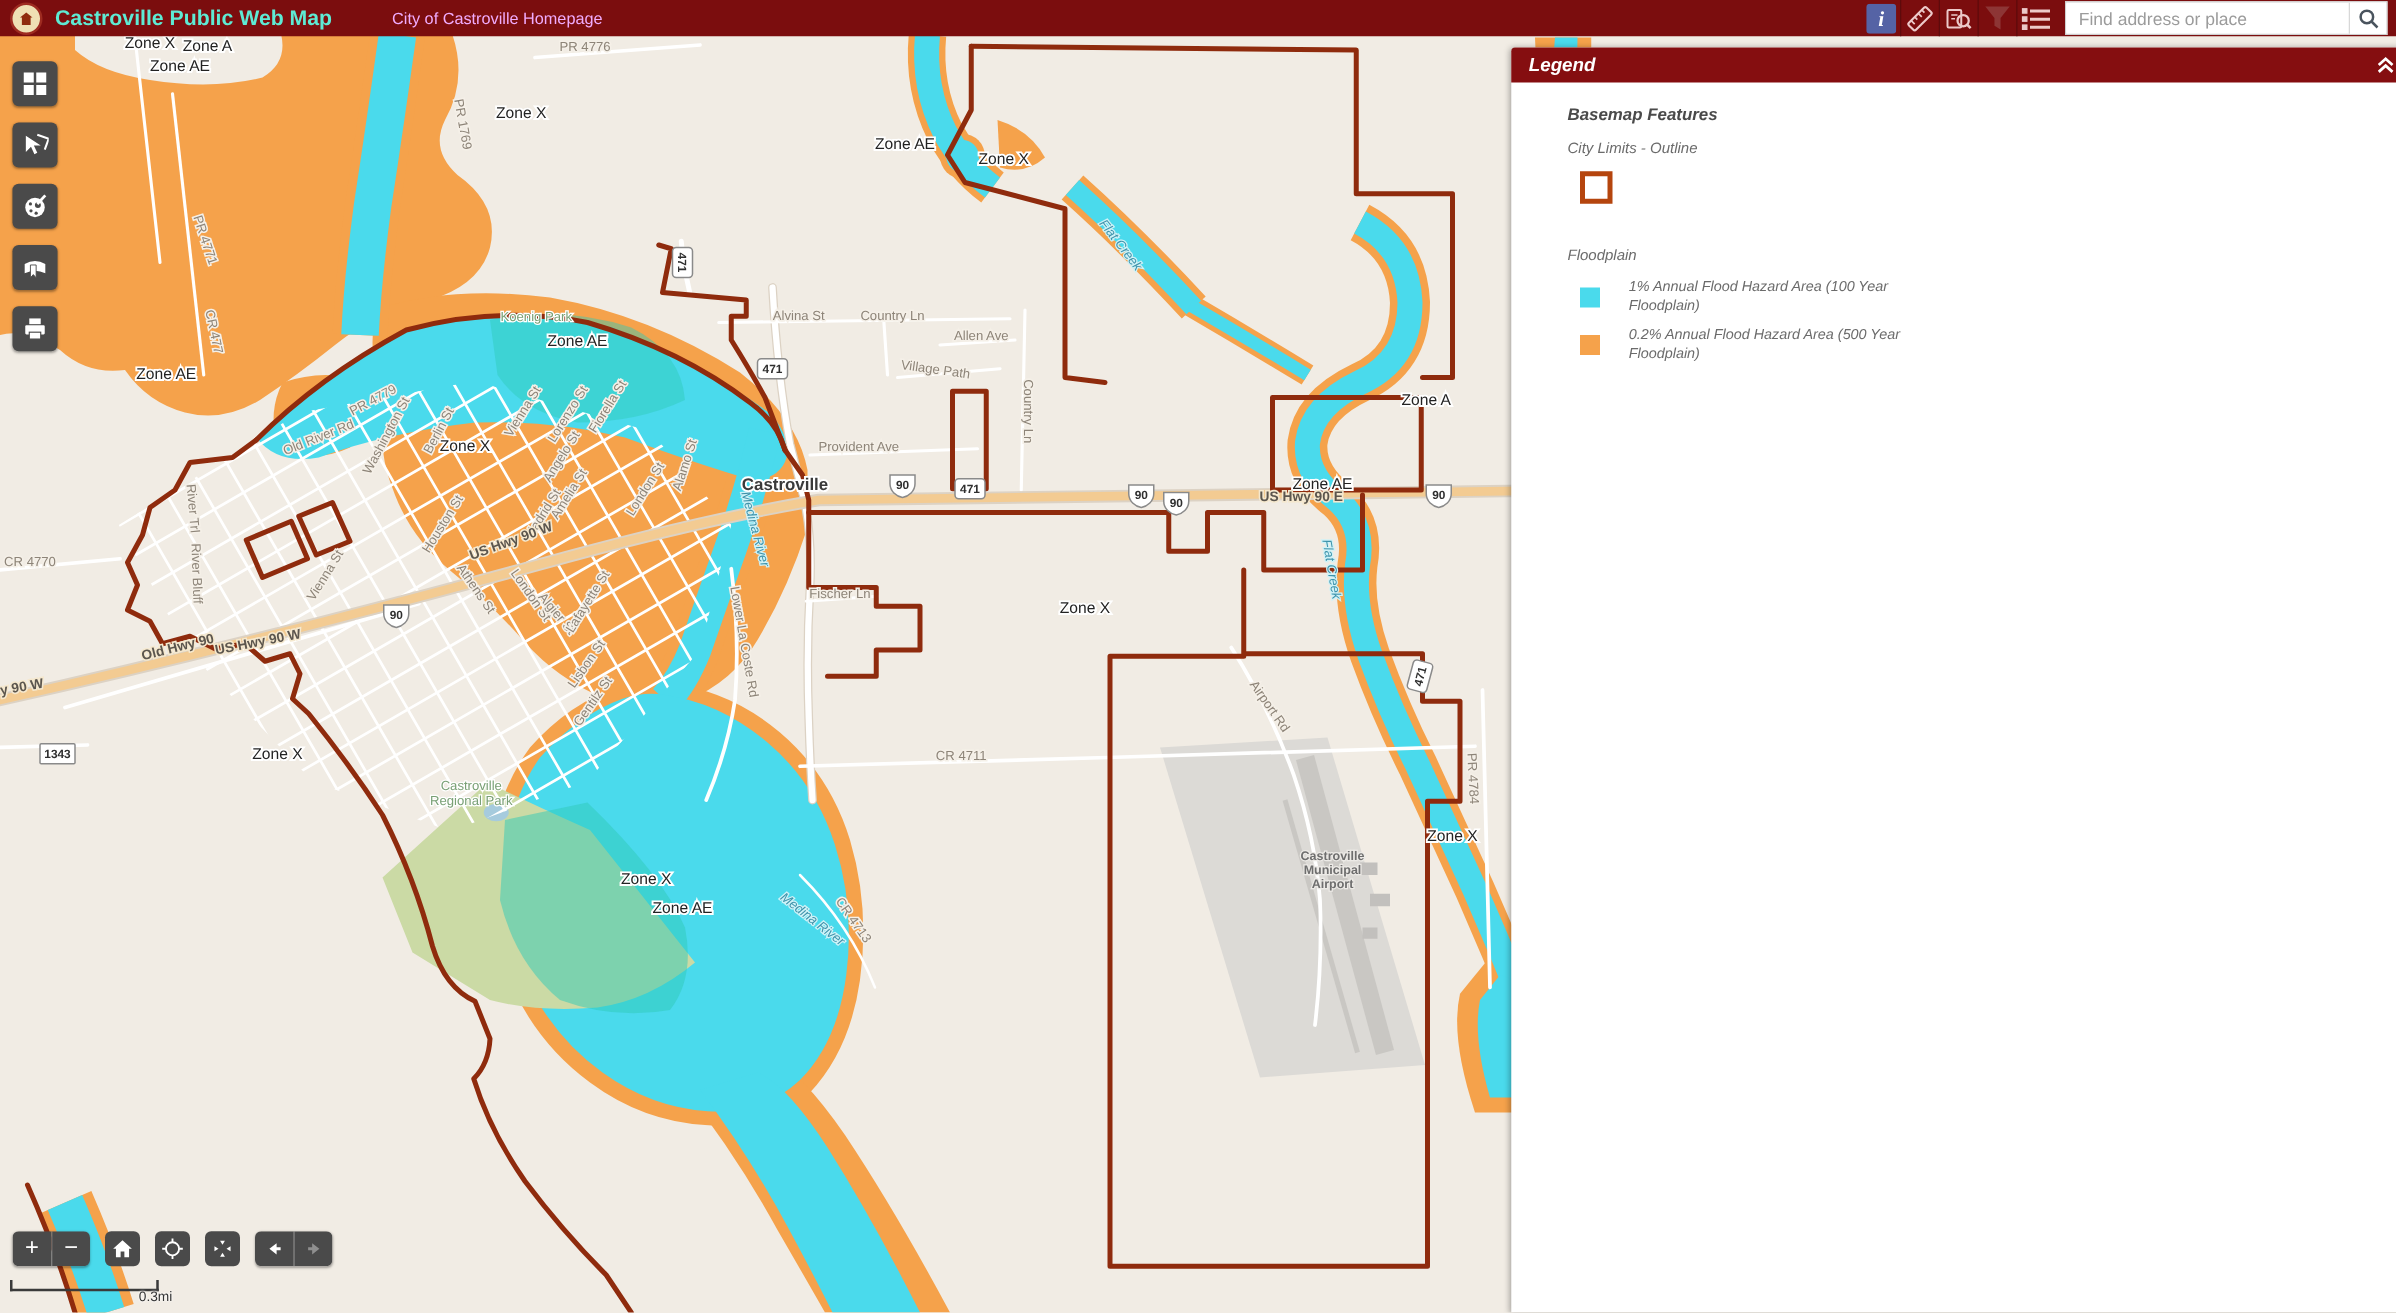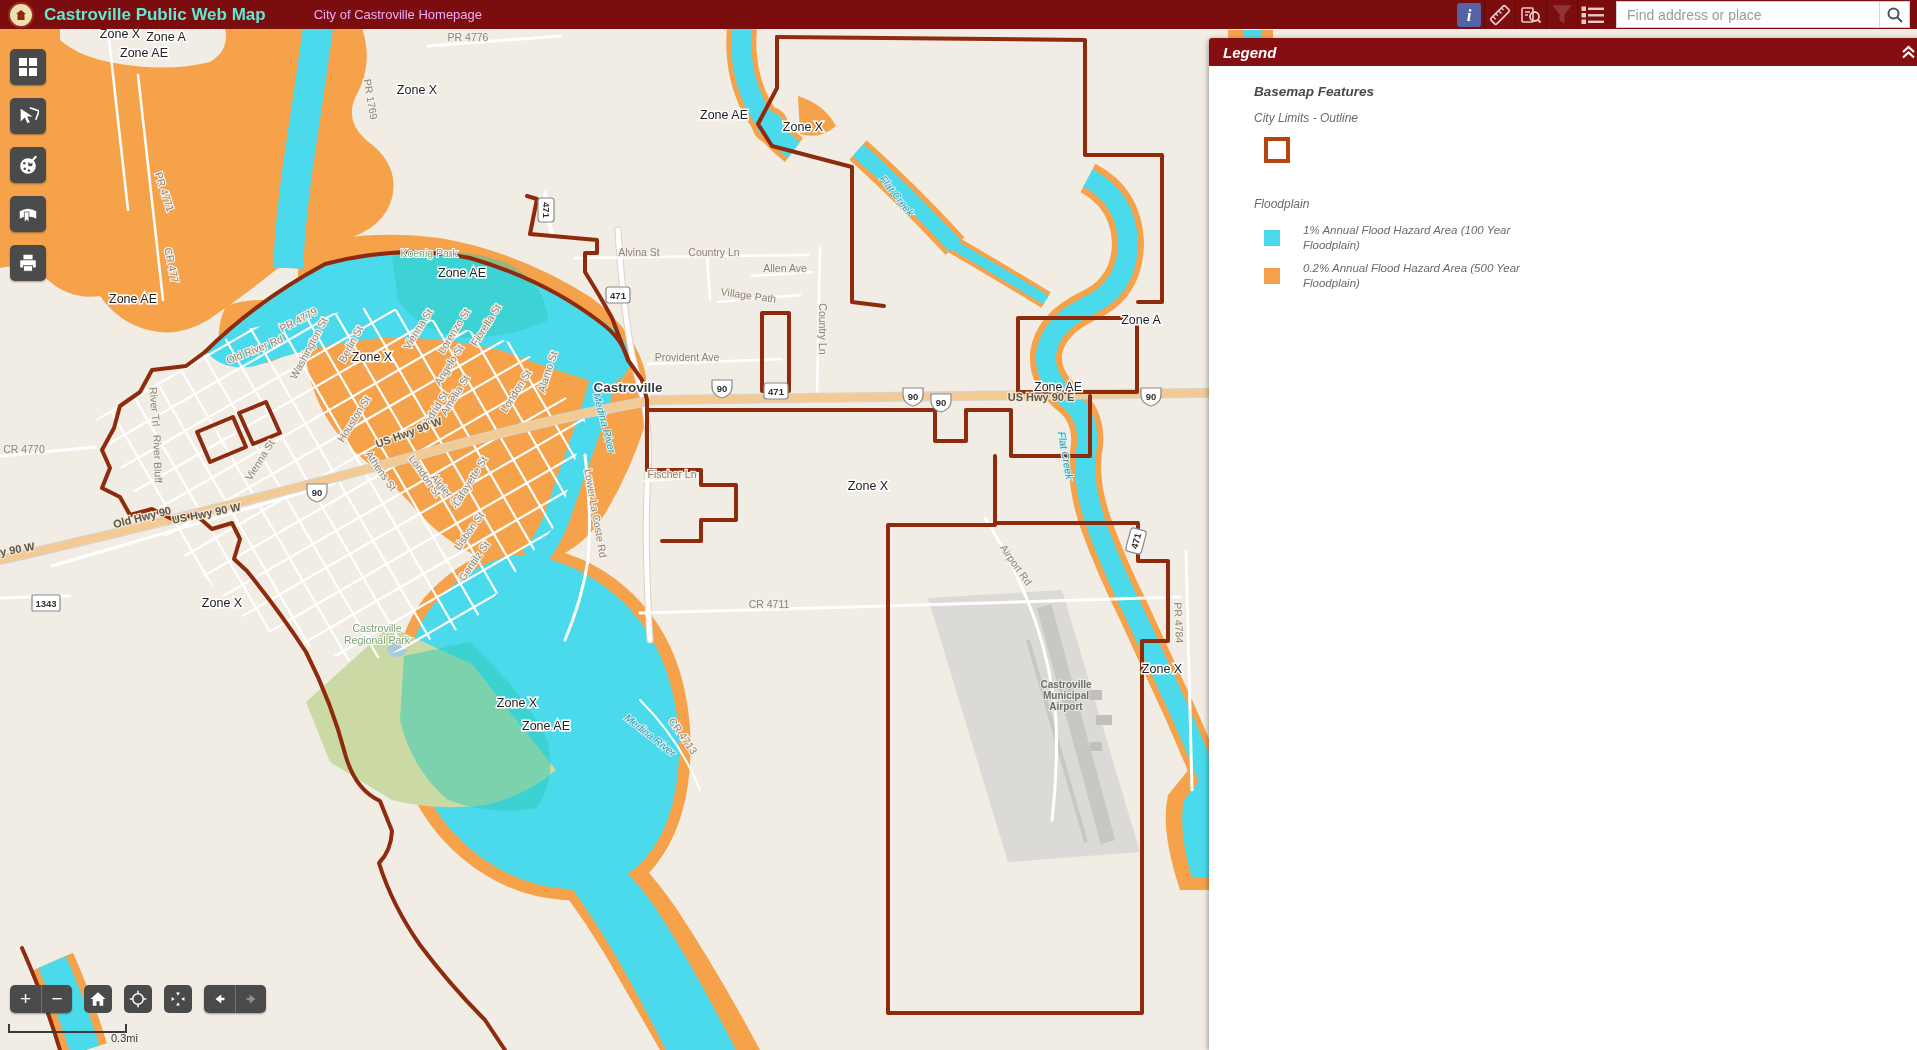--- a/index.html
+++ b/index.html
@@ -9,21 +9,21 @@
   
   header{position:absolute;top:0;left:0;width:1917px;height:29px;z-index:10;
          background:var(--c-header,#7B0D0E);display:flex;align-items:center;}
   .logo{width:22px;height:22px;border-radius:50%;margin-left:8px;flex:0 0 auto;
         background:#EFE0B4;border:2px solid #9E2B20;display:flex;align-items:center;justify-content:center;}
   .app-title{color:#5eead4;font-size:17px;font-weight:bold;margin-left:10px;white-space:nowrap;}
   .home-link{color:#f0abfc;font-size:13px;margin-left:48px;text-decoration:none;white-space:nowrap;cursor:pointer;}
   .hdr-right{margin-left:auto;display:flex;align-items:center;height:29px;}
   .hicon{width:30px;height:29px;display:flex;align-items:center;justify-content:center;cursor:pointer;}
   .hdiv{width:1px;height:29px;background:#5E0A0B;}
-  .searchbox{display:flex;align-items:center;height:25px;margin:0 7px 0 8px;background:#fff;border:1px solid #cfcfcf;gap:36px;}
+  .searchbox{display:flex;align-items:center;height:25px;margin:0 7px 0 8px;background:#fff;border:1px solid #cfcfcf;}
   .searchbox input{width:206px;height:23px;border:none;outline:none;font-size:14px;padding:0 10px;
         color:#444;font-family:"Liberation Sans",sans-serif;}
   .searchbox input::placeholder{color:#9b9b9b;}
   .searchbtn{width:30px;height:25px;border:none;border-left:1px solid #d8d8d8;background:#fff;cursor:pointer;
         display:flex;align-items:center;justify-content:center;padding:0;}
 
   
   #map-svg{position:absolute;top:0;left:0;z-index:1;}
   .fbg{fill:#F1ECE4;}
   .fcyan{fill:var(--c-cyan,#4ADAEC);}

